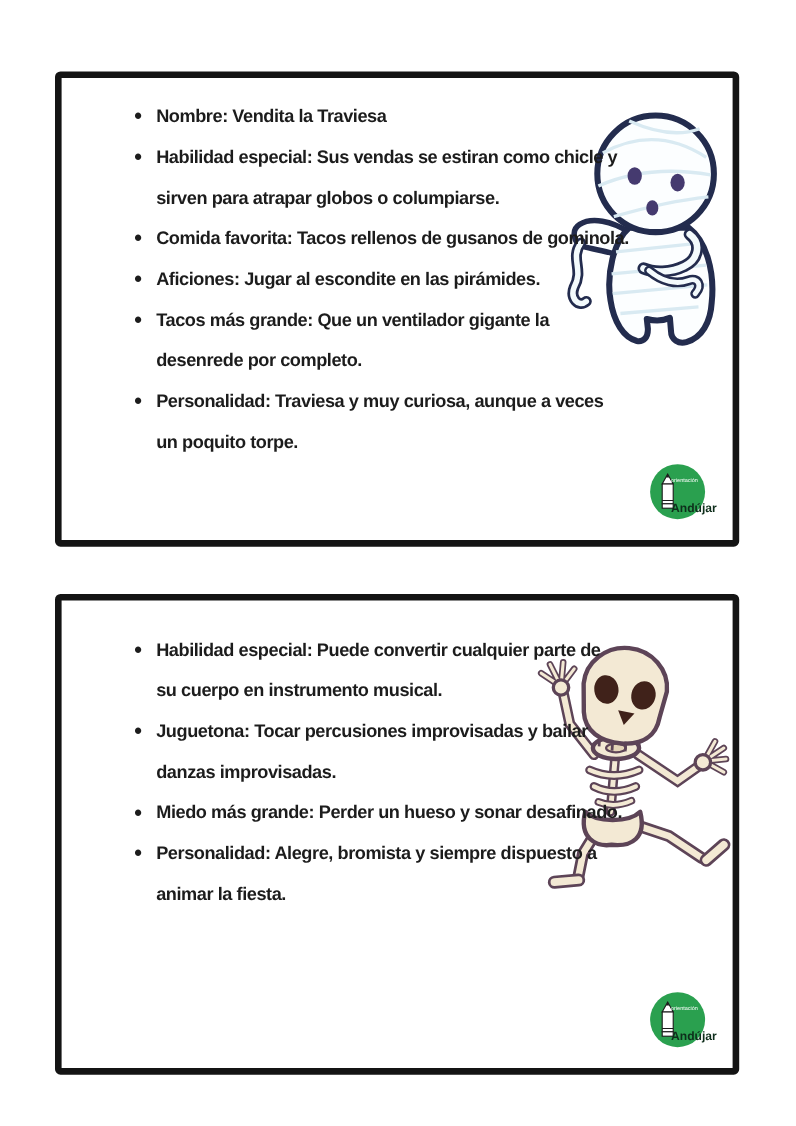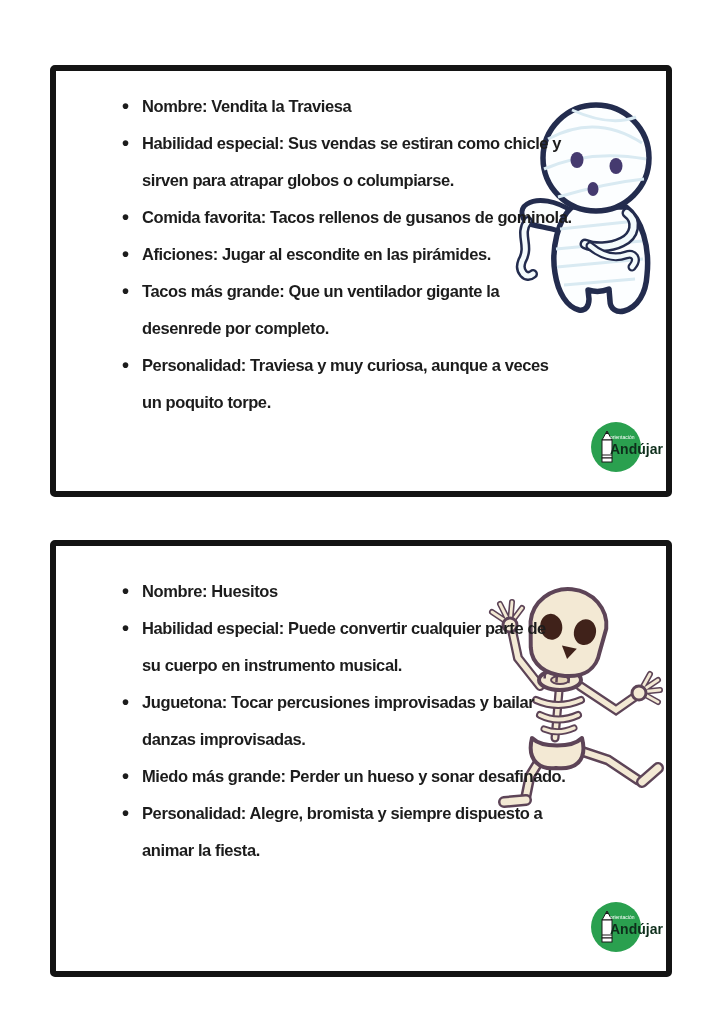--- a/index.html
+++ b/index.html
@@ -48,21 +48,21 @@
 
   .logo {
     position:absolute; right:25px; bottom:19px;
     width:50px; height:50px; border-radius:50%;
     background:#2aa04f;
     z-index:3;
   }
   .logo .pencil { position:absolute; left:9px; top:8px; }
   .logo-text { position:absolute; left:19px; top:13px; line-height:1; }
   .logo-top    { display:block; font-size:5px;   color:#ffffff; letter-spacing:0; }
-  .logo-bottom { display:block; font-size:14px; font-weight:bold; color:#0e2e1b; margin-top:2px; }
+  .logo-bottom { display:block; font-size:11px; font-weight:bold; color:#0e2e1b; margin-top:17px; }
 </style>
 </head>
 <body>
 
 <div class="page">
 
   <section class="card card-1">
     <ul class="bullets">
         <li class="bullet">
           <span class="line">Nombre: Vendita la Traviesa</span>
@@ -128,23 +128,20 @@
       <span class="logo-text">
         <span class="logo-top">orientación</span>
         <span class="logo-bottom">Andújar</span>
       </span>
     </div>
   </section>
 
   <section class="card card-2">
     <ul class="bullets">
         <li class="bullet">
-          <span class="line">Nombre: Huesitos</span>
-        </li>
-        <li class="bullet">
           <span class="line">Habilidad especial: Puede convertir cualquier parte de</span>
           <span class="line">su cuerpo en instrumento musical.</span>
         </li>
         <li class="bullet">
           <span class="line">Juguetona: Tocar percusiones improvisadas y bailar</span>
           <span class="line">danzas improvisadas.</span>
         </li>
         <li class="bullet">
           <span class="line">Miedo más grande: Perder un hueso y sonar desafinado.</span>
         </li>

